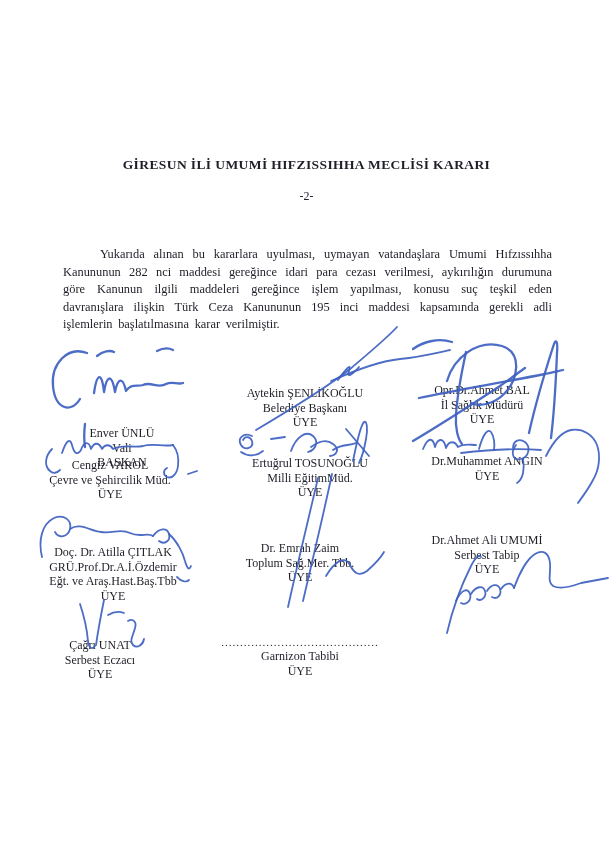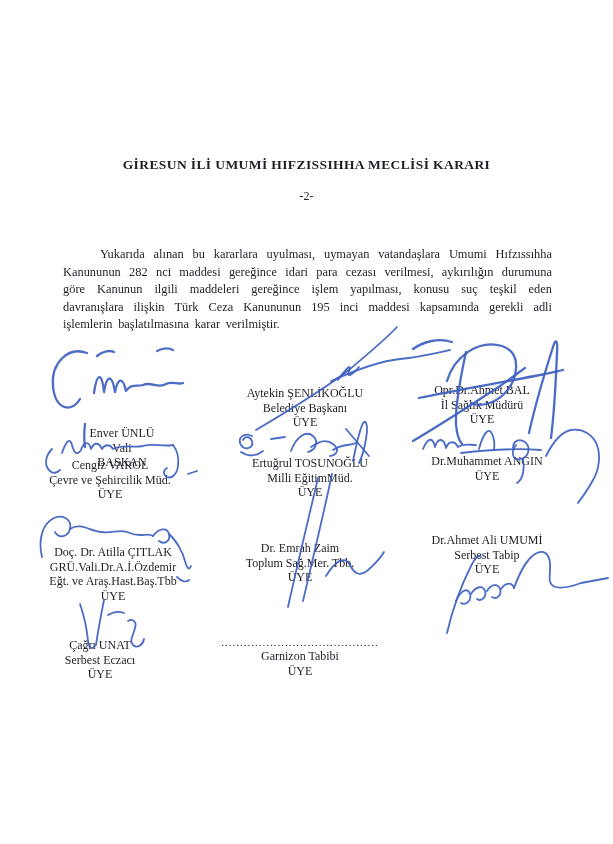--- a/index.html
+++ b/index.html
@@ -97,21 +97,21 @@
     <div>ÜYE</div>
   </div>
 
   <div class="sig-block b5">
     <div>Dr.Muhammet ANGIN</div>
     <div>ÜYE</div>
   </div>
 
   <div class="sig-block b6">
     <div>Doç. Dr. Atilla ÇITLAK</div>
-    <div>GRÜ.Vali.Dr.A.İ.Özdemir</div>
+    <div>GRÜ.Prof.Dr.A.İ.Özdemir</div>
     <div>Eğt. ve Araş.Hast.Baş.Tbb</div>
     <div>ÜYE</div>
   </div>
 
   <div class="sig-block b7">
     <div>Dr. Emrah Zaim</div>
     <div>Toplum Sağ.Mer. Tbb.</div>
     <div>ÜYE</div>
   </div>
 

